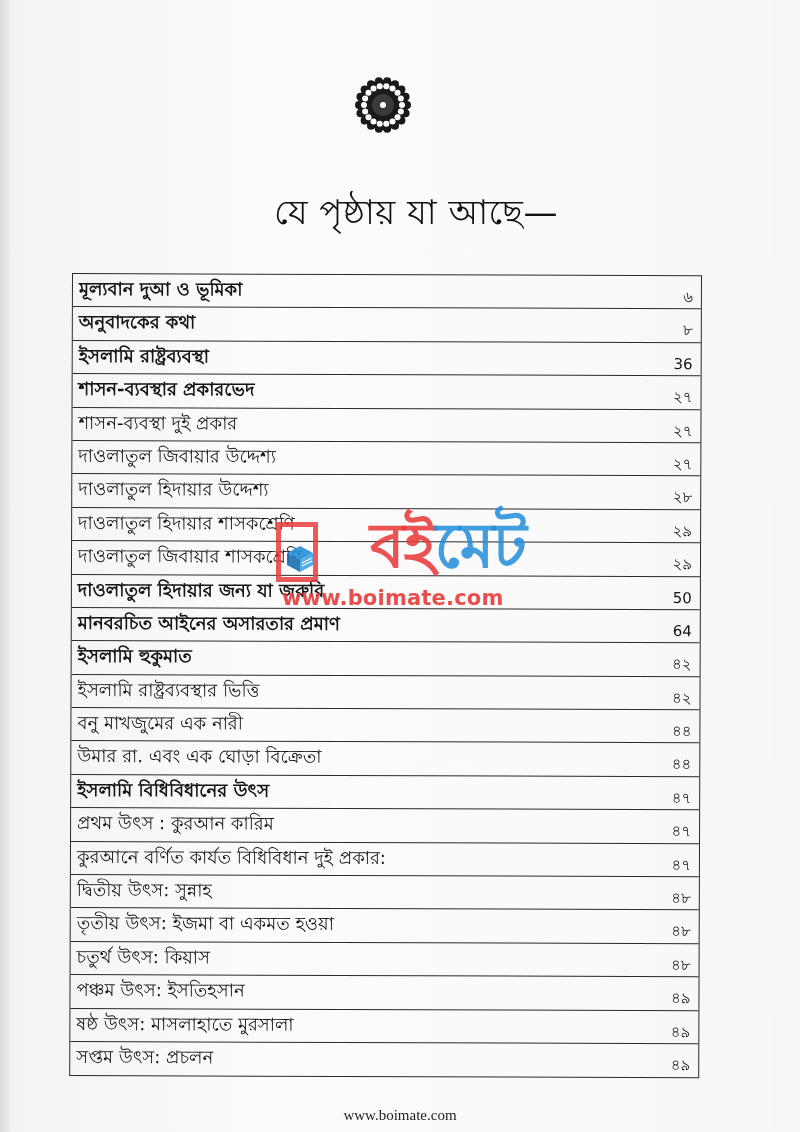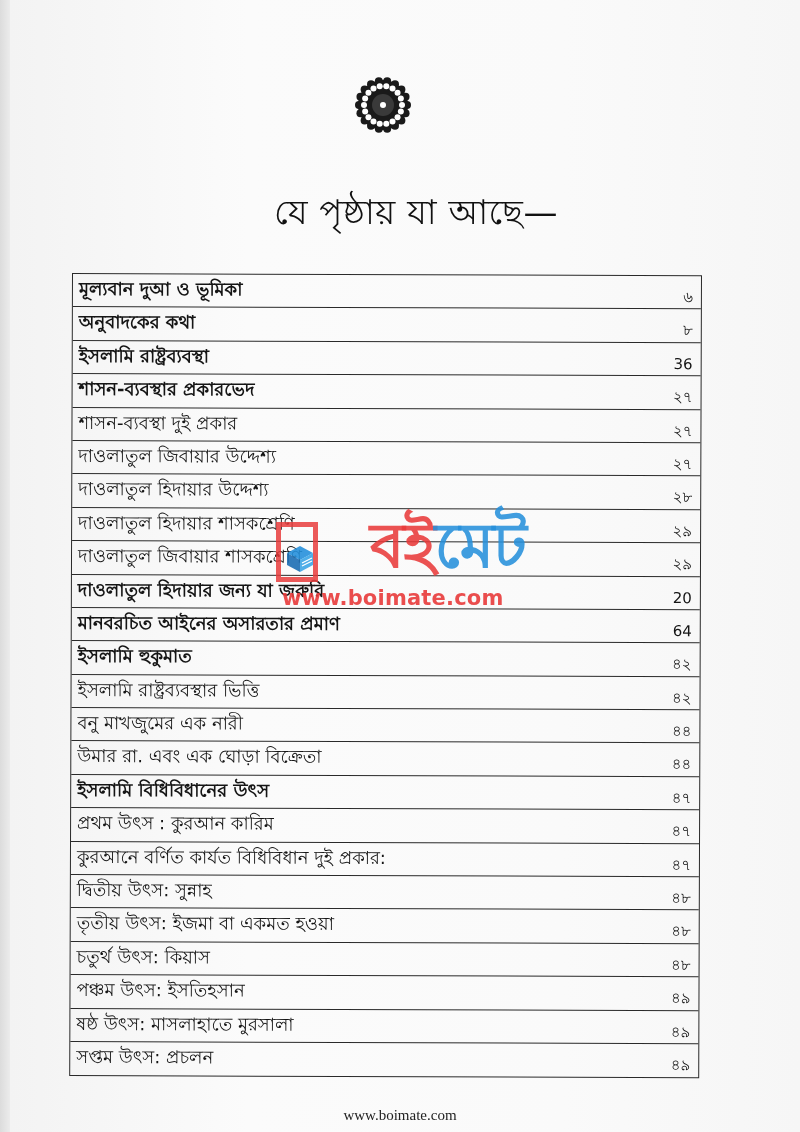--- a/index.html
+++ b/index.html
@@ -153,21 +153,21 @@
     <div class="toc-row">
       <div class="toc-title">দাওলাতুল হিদায়ার শাসকশ্রেণি</div>
       <div class="toc-page">২৯</div>
     </div>
     <div class="toc-row">
       <div class="toc-title">দাওলাতুল জিবায়ার শাসকশ্রেণি</div>
       <div class="toc-page">২৯</div>
     </div>
     <div class="toc-row">
       <div class="toc-title bold">দাওলাতুল হিদায়ার জন্য যা জরুরি</div>
-      <div class="toc-page">20</div>
+      <div class="toc-page">50</div>
     </div>
     <div class="toc-row">
       <div class="toc-title bold">মানবরচিত আইনের অসারতার প্রমাণ</div>
       <div class="toc-page">64</div>
     </div>
     <div class="toc-row">
       <div class="toc-title bold">ইসলামি হুকুমাত</div>
       <div class="toc-page">৪২</div>
     </div>
     <div class="toc-row">

